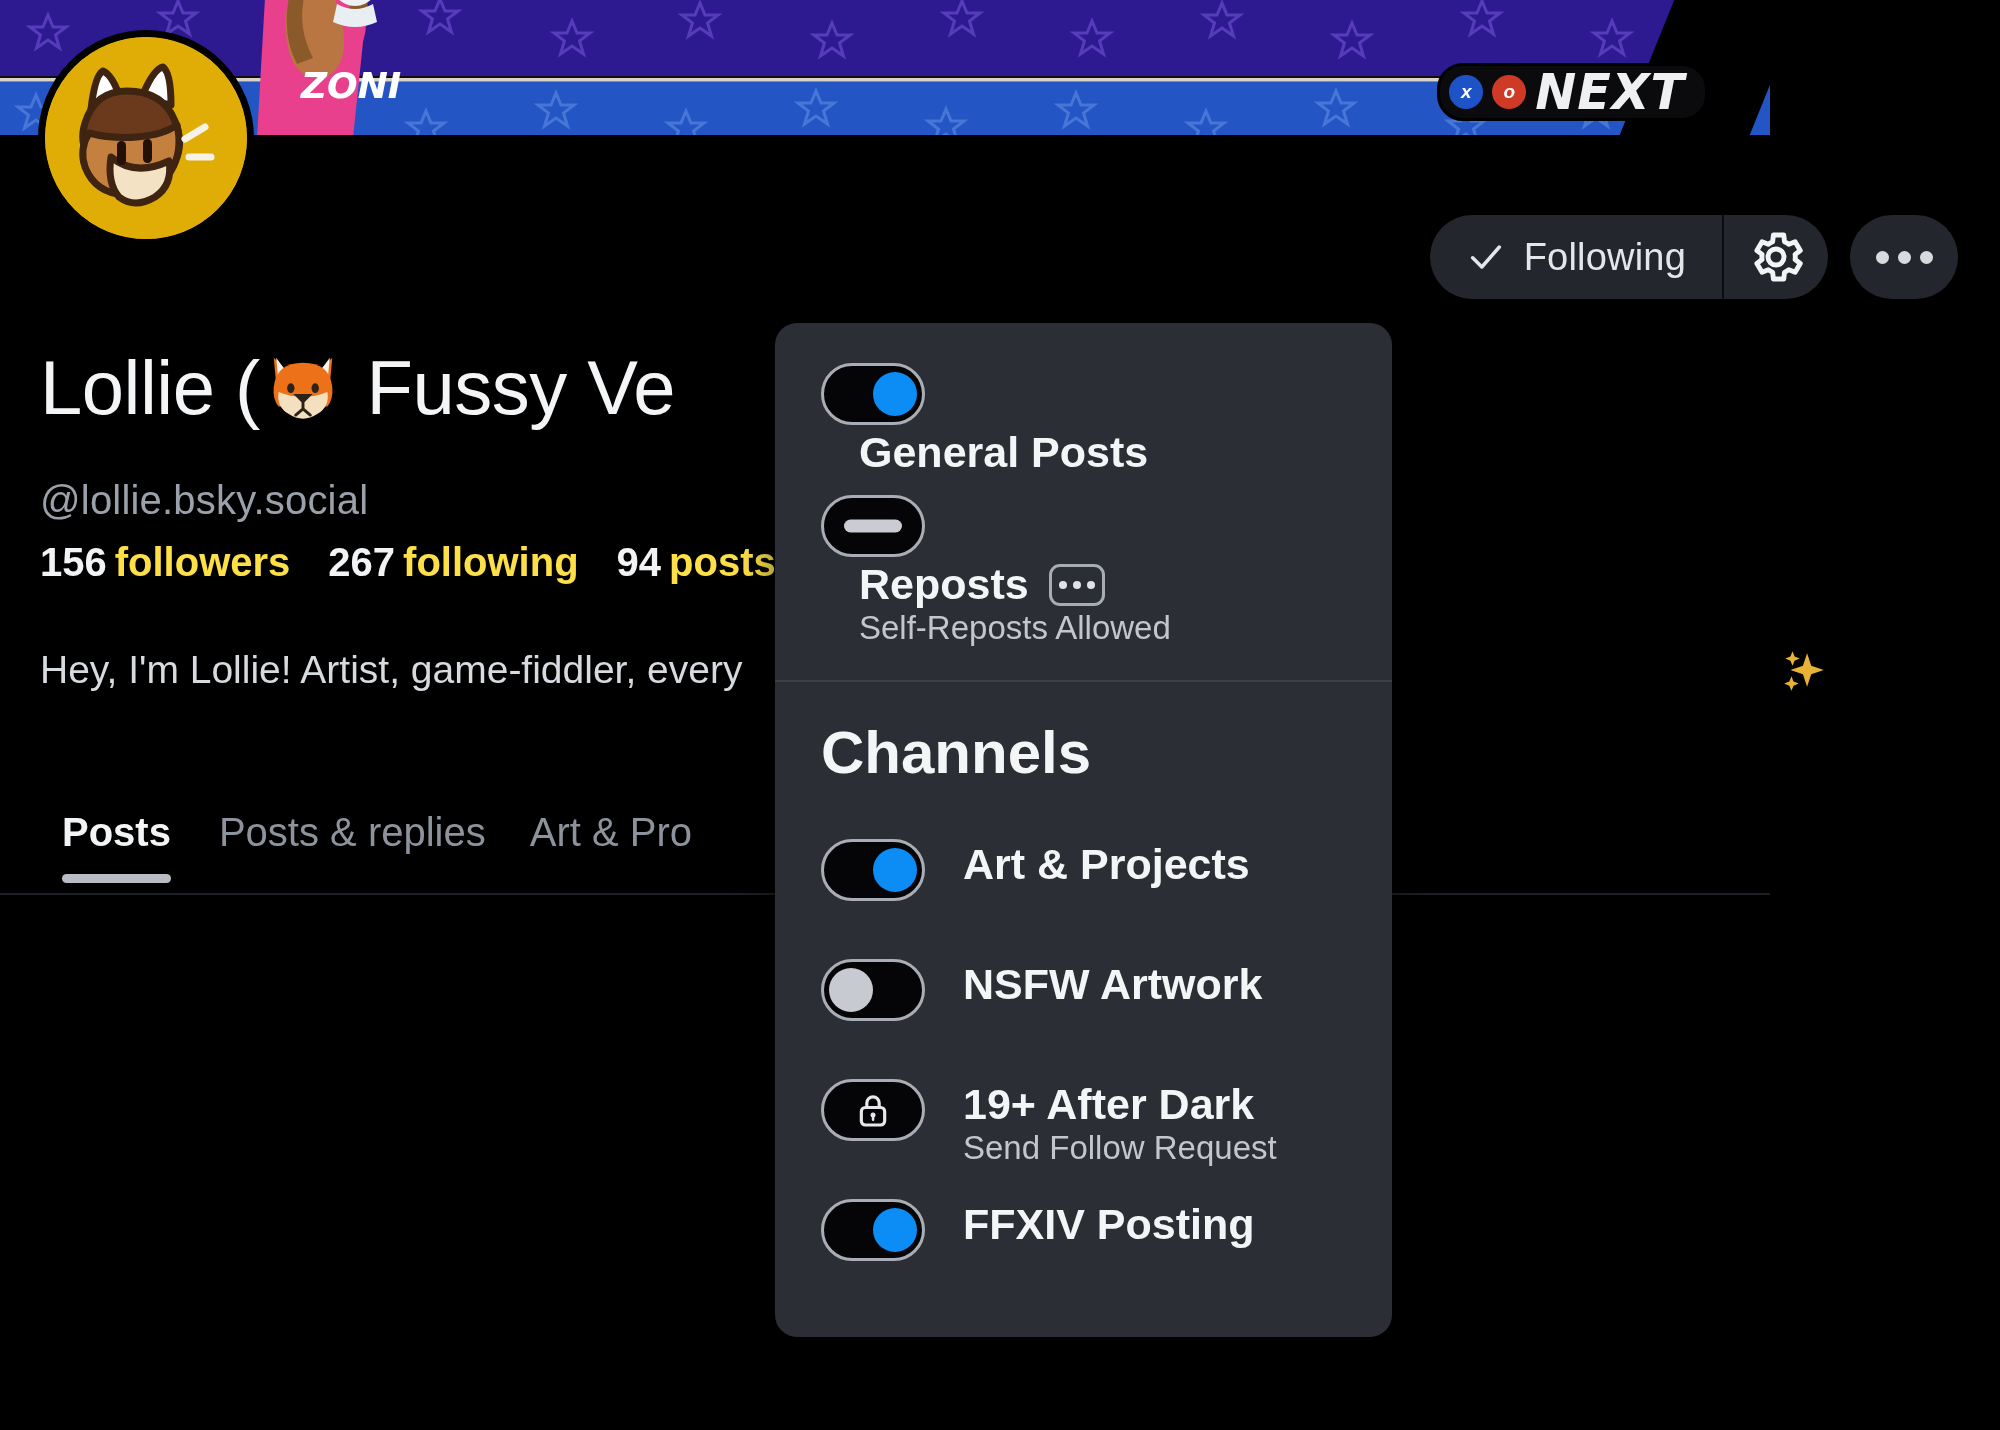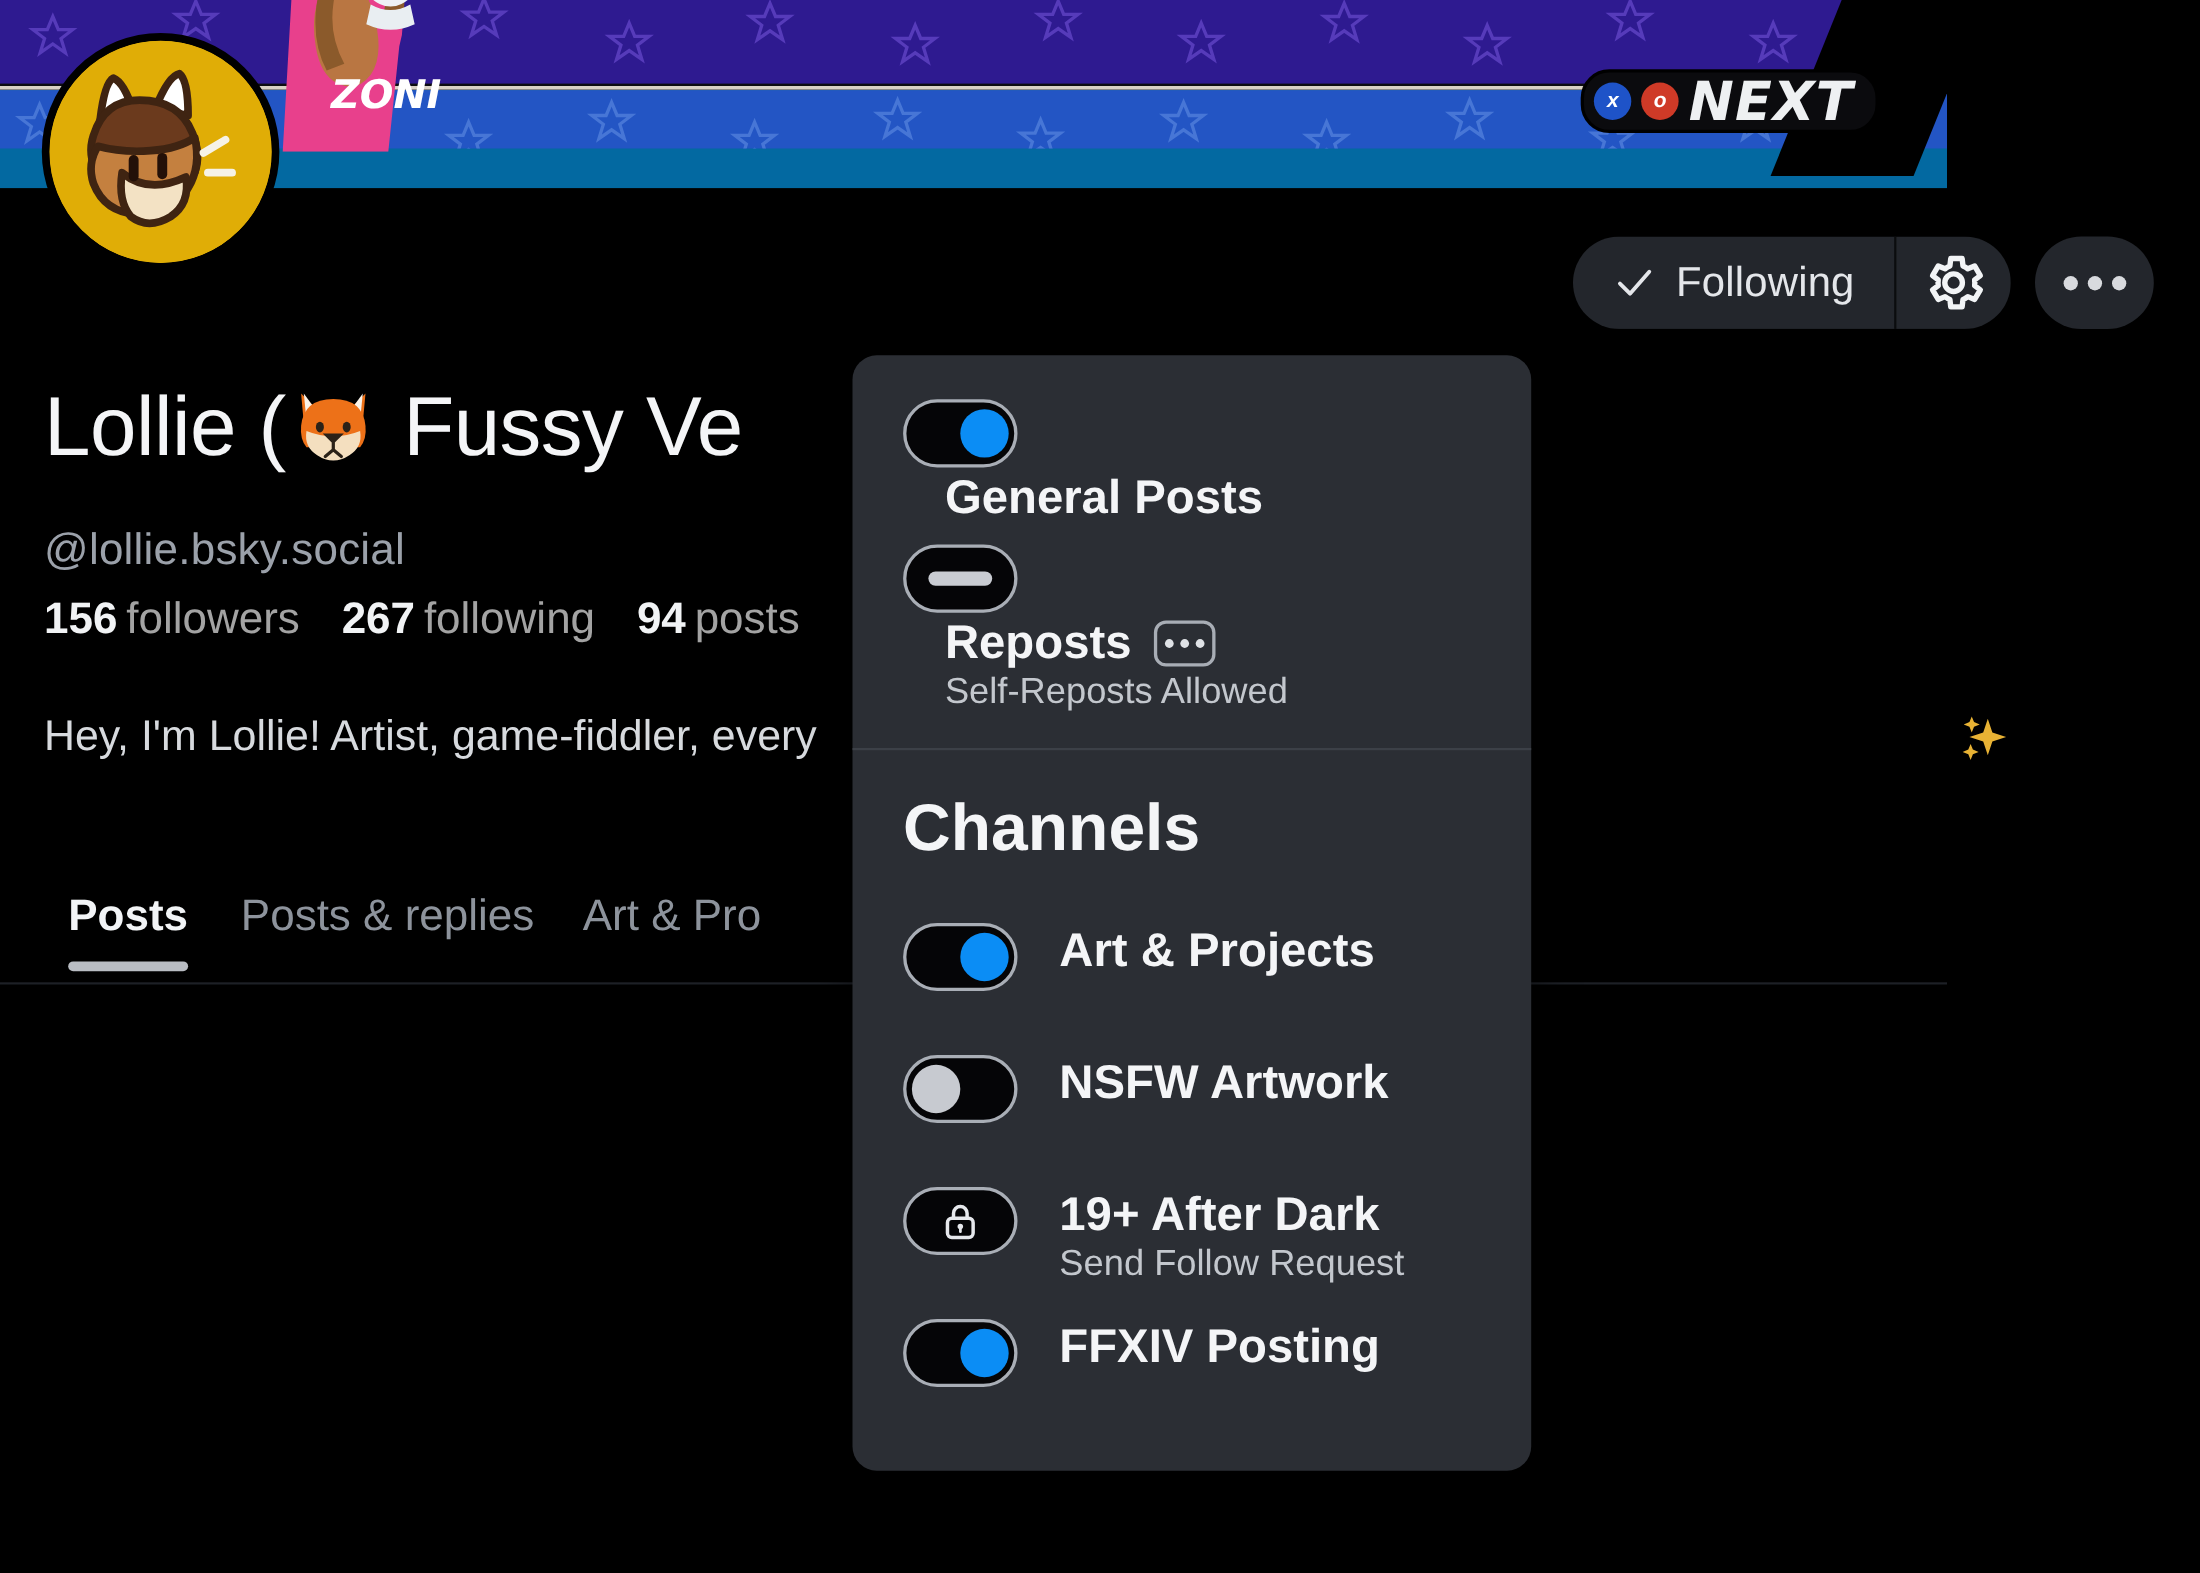--- a/index.html
+++ b/index.html
@@ -4,21 +4,21 @@
 <style>
   html,body{margin:0;padding:0;background:#000;}
   body{
     width:2000px;height:1430px;position:relative;overflow:hidden;
     font-family:"Liberation Sans","DejaVu Sans",sans-serif;
     color:#f1f3f5;
     -webkit-font-smoothing:antialiased;
   }
 
   
-  .banner{position:absolute;left:0;top:0;width:1770px;height:171px;overflow:hidden;background:#0369a1;}
+  .banner{position:absolute;left:0;top:0;width:1770px;height:135px;overflow:hidden;background:#a21caf;}
   .banner-top{position:absolute;left:0;top:0;width:100%;height:78px;background:#2e1a90;}
   .banner-bot{position:absolute;left:0;top:82px;width:100%;height:53px;background:#2355c4;}
   .banner-rule{position:absolute;left:0;top:76px;width:100%;height:6px;background:
       linear-gradient(to bottom,#0d0d12 0 2px,#d9d2c6 2px 5px,#8d8a86 5px 6px);}
   .stars{position:absolute;inset:0;
     background-image:
       radial-gradient(circle at 10% 22%, transparent 0, transparent 100%);
     opacity:.9;}
   .banner-art{position:absolute;left:205px;top:-46px;width:272px;height:184px;}
   .next-badge{position:absolute;right:62px;top:63px;height:52px;background:#0b0b0e;border-radius:26px;
@@ -51,21 +51,21 @@
 
   
   .display-name{position:absolute;left:40px;top:348px;font-size:76px;line-height:1;color:#f4f5f7;
     white-space:nowrap;font-weight:400;letter-spacing:-.5px;}
   .display-name .emoji{display:inline-block;vertical-align:-12px;margin:0 4px;}
   .handle{position:absolute;left:40px;top:478px;font-size:40px;color:#9ba1aa;letter-spacing:.2px;}
   .stats{position:absolute;left:40px;top:540px;display:flex;align-items:baseline;gap:0;font-size:40px;
     white-space:nowrap;}
   .stat{margin-right:38px;}
   .stat b{color:#f1f3f5;font-weight:700;}
-  .stat span{color:#a3a3a3;margin-left:8px;}
+  .stat span{color:#fde047;margin-left:8px;font-weight:bold;}
   .bio{position:absolute;left:40px;top:648px;font-size:39px;color:#d7dade;white-space:nowrap;}
   .bio-spark{position:absolute;left:1780px;top:645px;font-size:44px;}
 
   
   .tabs{position:absolute;left:40px;top:810px;display:flex;gap:0;white-space:nowrap;}
   .tab{font-size:40px;color:#8d939c;padding:0 44px 28px 0;position:relative;}
   .tab:first-child{padding-left:22px;padding-right:48px;}
   .tab.active{color:#f2f4f6;font-weight:700;}
   .tab.active:after{content:"";position:absolute;left:22px;right:48px;bottom:0;height:9px;background:#b9bdc3;
     border-radius:5px;}

